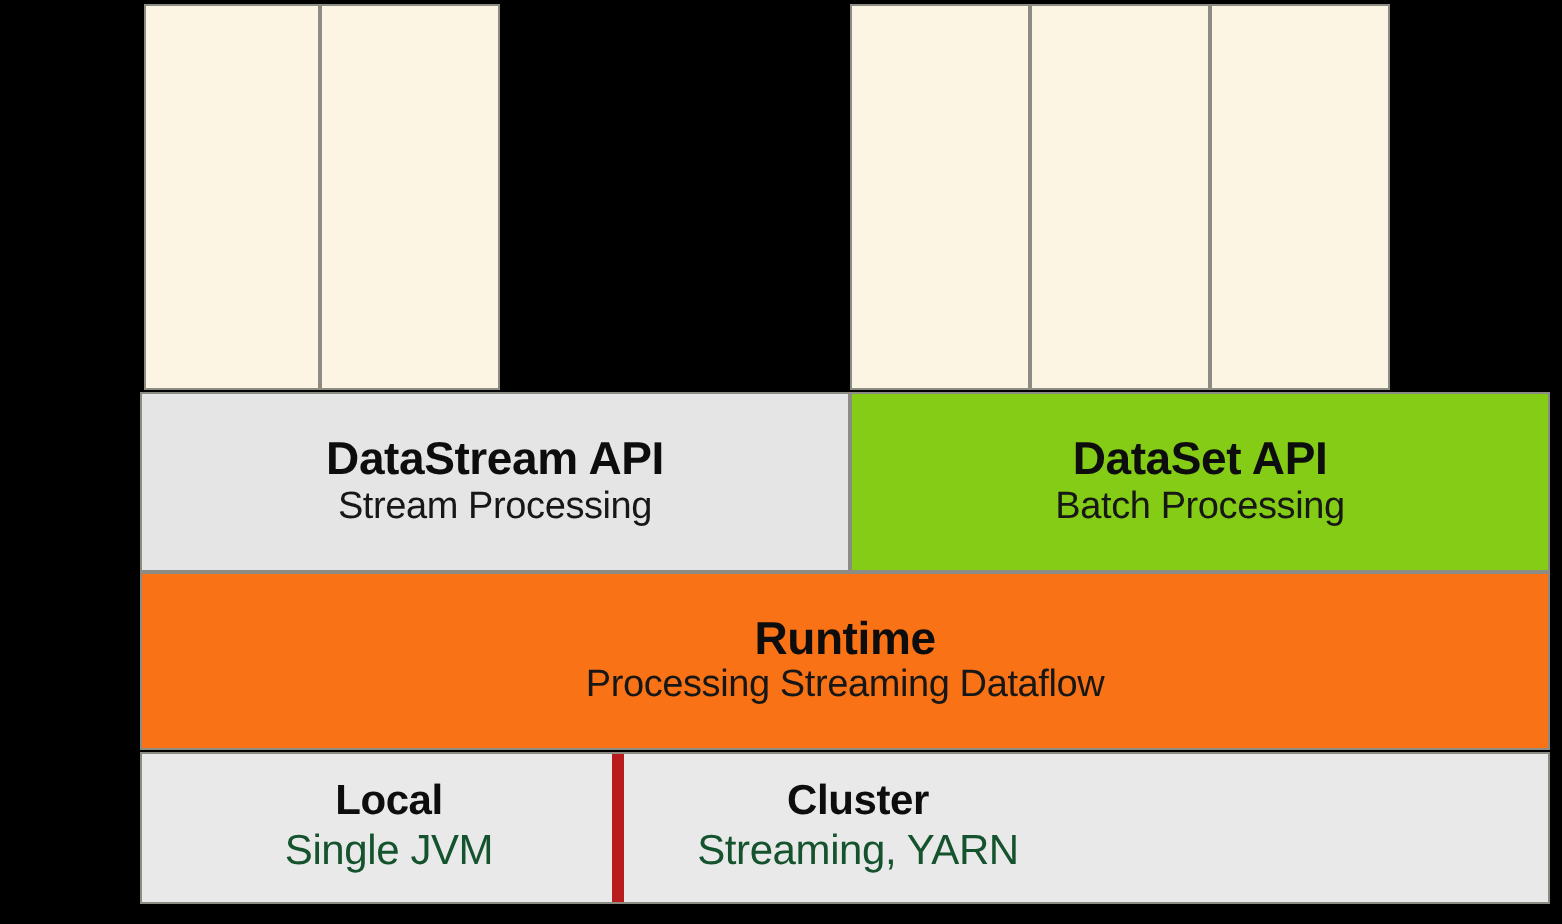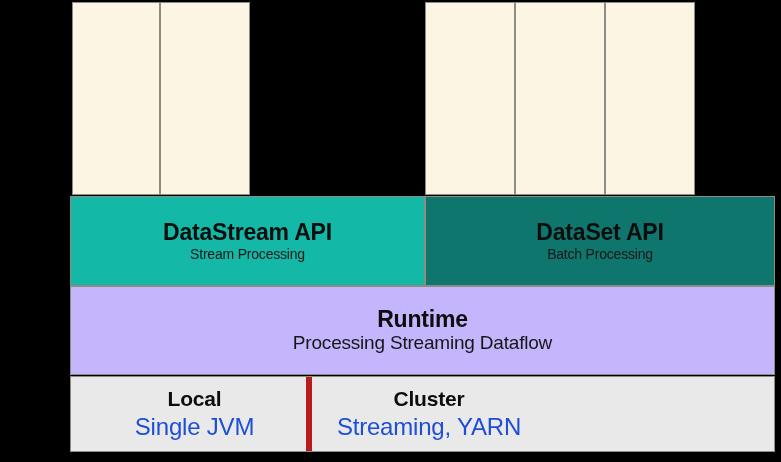--- a/index.html
+++ b/index.html
@@ -61,21 +61,21 @@
   }
   .api-title {
     font-weight: bold;
     font-size: 23px;
     color: #0D0D0D;
     line-height: 1.14;
     letter-spacing: -0.2px;
     white-space: nowrap;
   }
   .api-sub {
-    font-size: 14px;
+    font-size: 19px;
     color: #171717;
     line-height: 1.2;
     letter-spacing: -0.2px;
     white-space: nowrap;
   }
 
   
   #runtime-box {
     position: absolute;
     left: 70px;
@@ -132,22 +132,22 @@
   }
   .dp-title {
     font-weight: bold;
     font-size: 21px;
     color: #0D0D0D;
     line-height: 1.2;
     letter-spacing: -0.2px;
     white-space: nowrap;
   }
   .dp-sub {
-    font-size: 24px;
-    color: #1d4ed8;
+    font-size: 21px;
+    color: #14532d;
     line-height: 1.25;
     letter-spacing: -0.2px;
     white-space: nowrap;
   }
 </style>
 </head>
 <body>
 
 <div id="stage" style="background: rgb(0, 0, 0);">
 
@@ -182,31 +182,31 @@
 
     <div class="lib-box" style="left: 605px; width: 90px; background: rgb(253, 245, 228); border-color: rgb(140, 140, 132);">
       <div class="lib-rot">
         
         
       </div>
     </div>
   </div>
 
   <div>
-    <div class="api-box" style="left: 70px; width: 355px; background: #14b8a6; border-color: rgb(140, 140, 132);">
+    <div class="api-box" style="left: 70px; width: 355px; background: #e5e5e5; border-color: rgb(140, 140, 132);">
       <div class="api-title">DataStream API</div>
       <div class="api-sub">Stream Processing</div>
     </div>
-    <div class="api-box" style="left: 425px; width: 350px; background: #0f766e; border-color: rgb(140, 140, 132); text-align: right;">
+    <div class="api-box" style="left: 425px; width: 350px; background: #84cc16; border-color: rgb(140, 140, 132); text-align: right;">
       <div class="api-title">DataSet API</div>
       <div class="api-sub">Batch Processing</div>
     </div>
   </div>
 
-  <div id="runtime-box" style="background: #c4b5fd; border-color: rgb(140, 140, 132);">
+  <div id="runtime-box" style="background: #f97316; border-color: rgb(140, 140, 132);">
     <div class="rt-title">Runtime</div>
     <div class="rt-sub">Processing Streaming Dataflow</div>
   </div>
 
   <div id="deploy-row" style="background: rgb(233, 233, 233); border-color: rgb(140, 140, 132);">
     <div class="deploy-cell" style="width: 235px; padding-left: 12px;">
       <div class="dp-title">Local</div>
       <div class="dp-sub">Single JVM</div>
     </div>
     <div class="deploy-cell" style="width: 240px;">

